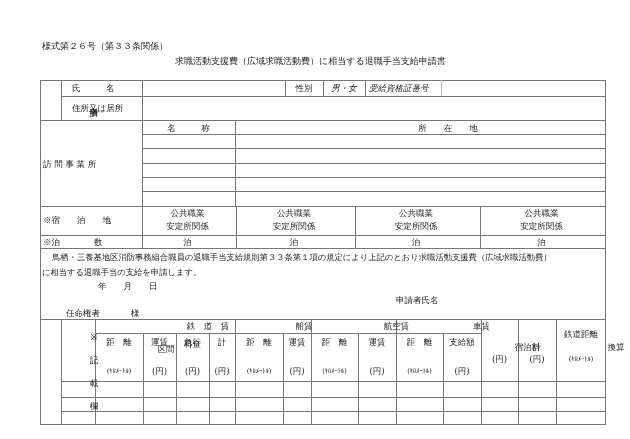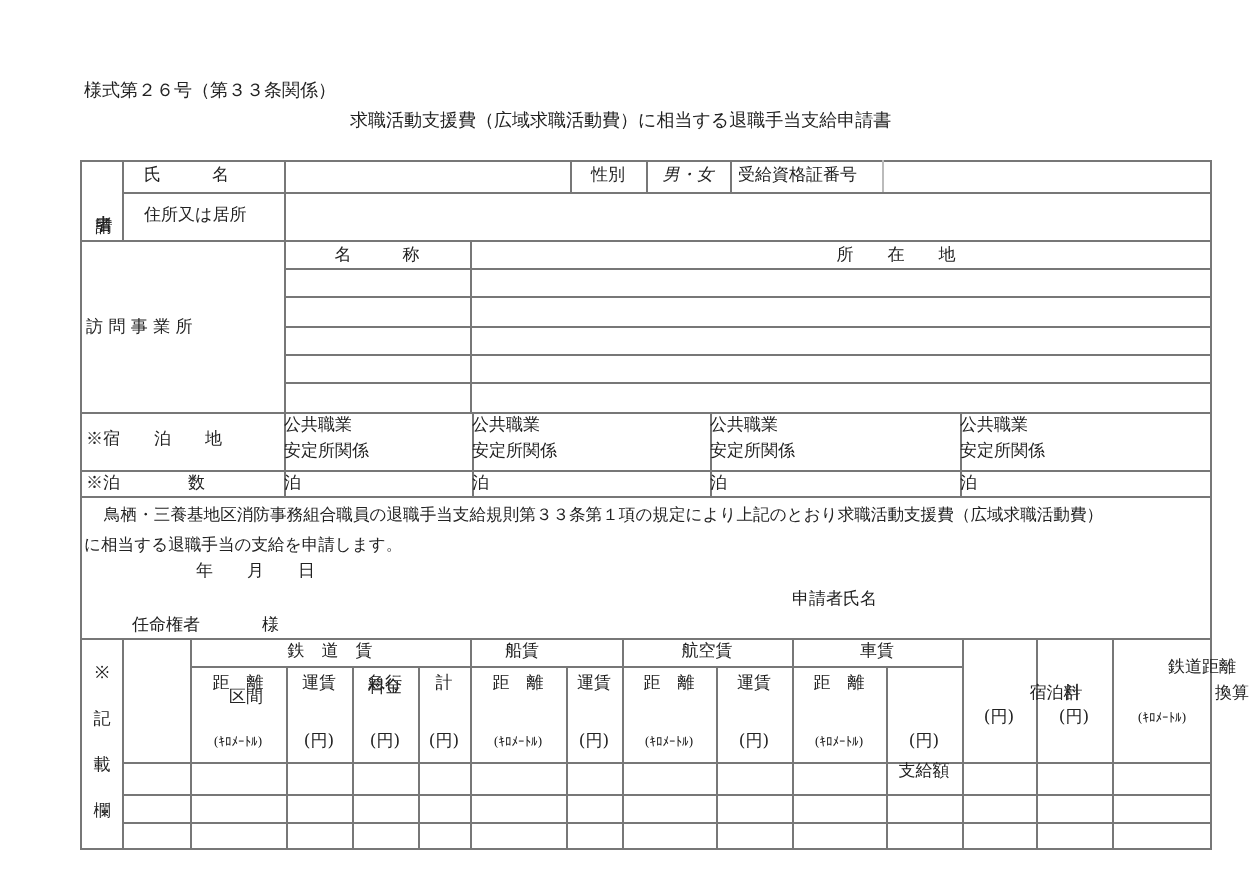--- a/index.html
+++ b/index.html
@@ -3,22 +3,22 @@
 <meta charset="utf-8">
 <style>
   html, body { margin:0; padding:0; background:#fff; }
   body { width:630px; height:439px; position:relative; overflow:hidden;
          font-family:"DejaVu Serif","Liberation Serif",serif; color:#222; font-size:8.5px; }
   .abs { position:absolute; }
   .hl { position:absolute; height:0; border-top:1px solid #777; }
   .vl { position:absolute; width:0; border-left:1px solid #777; }
   .t { position:absolute; white-space:nowrap; line-height:1; }
   .c { text-align:center; }
-  .r { text-align:left; }
-  .cell { position:absolute; display:flex; align-items:center; justify-content:center; text-align:center; line-height:1.35; }
+  .r { text-align:center; }
+  .cell { position:absolute; display:flex; align-items:center; justify-content:center; text-align:center; line-height:1.35;padding-left:43px; }
   .small { font-size:6.5px; }
   .inp { position:absolute; }
 </style>
 </head>
 <body>
 
 <div class="t" style="left:42px;top:42px;font-size:9px;">様式第２６号（第３３条関係）</div>
 <div class="t" style="left:175px;top:57px;font-size:9px;">求職活動支援費（広域求職活動費）に相当する退職手当支給申請書</div>
 
 <div class="abs" style="left:40px;top:80px;width:566px;height:345px;border:1px solid #777;box-sizing:border-box;"></div>
@@ -33,21 +33,21 @@
 <div class="vl" style="left:365px;top:80px;height:16px;"></div>
 <div class="vl" style="left:441px;top:80px;height:16px;border-color:#bbb;"></div>
 
 <div class="cell" style="left:41px;top:82px;width:20px;height:38px;flex-direction:column;line-height:1.05;font-size:8.5px;">
   <span style="writing-mode:vertical-rl;letter-spacing:0px;">申請者</span>
 </div>
 <div class="t" style="left:72px;top:84px;">氏　　　名</div>
 <div class="inp" style="left:143px;top:81px;width:141px;height:14px;"></div>
 <div class="t c" style="left:285px;top:84px;width:38px;">性別</div>
 <div class="t c" style="left:323px;top:84px;width:42px;font-style:italic;">男・女</div>
-<div class="t" style="left:369px;top:84px;">受給資格証番号</div>
+<div class="t" style="left:369px;top:84px;font-style:italic;">受給資格証番号</div>
 <div class="inp" style="left:442px;top:81px;width:163px;height:14px;"></div>
 <div class="t" style="left:72px;top:104px;">住所又は居所</div>
 <div class="inp" style="left:143px;top:97px;width:462px;height:22px;"></div>
 
 <div class="vl" style="left:142px;top:120px;height:128px;"></div>
 <div class="vl" style="left:235px;top:120px;height:86px;"></div>
 <div class="hl" style="left:142px;top:134px;width:464px;"></div>
 <div class="hl" style="left:142px;top:148px;width:464px;"></div>
 <div class="hl" style="left:142px;top:163px;width:464px;"></div>
 <div class="hl" style="left:142px;top:177px;width:464px;"></div>
@@ -150,26 +150,26 @@
 <div class="t c" style="left:283px;top:338px;width:28px;">運賃</div>
 <div class="t c" style="left:283px;top:367px;width:28px;">(円)</div>
 
 <div class="t c" style="left:311px;top:338px;width:47px;">距　離</div>
 <div class="t c small" style="left:311px;top:368px;width:47px;">(ｷﾛﾒｰﾄﾙ)</div>
 <div class="t c" style="left:358px;top:338px;width:38px;">運賃</div>
 <div class="t c" style="left:358px;top:367px;width:38px;">(円)</div>
 
 <div class="t c" style="left:396px;top:338px;width:47px;">距　離</div>
 <div class="t c small" style="left:396px;top:368px;width:47px;">(ｷﾛﾒｰﾄﾙ)</div>
-<div class="t c" style="left:443px;top:338px;width:38px;margin-top:44px;">支給額</div>
+<div class="t c" style="left:443px;top:338px;width:38px;">支給額</div>
 <div class="t c" style="left:443px;top:367px;width:38px;">(円)</div>
 
 <div class="t c" style="left:481px;top:343px;width:37px;padding-left:28px;">宿泊料</div>
 <div class="t c" style="left:481px;top:355px;width:37px;">(円)</div>
 <div class="t c" style="left:518px;top:343px;width:38px;">計</div>
 <div class="t c" style="left:518px;top:355px;width:38px;">(円)</div>
-<div class="t c" style="left:556px;top:330px;width:50px;padding-left:20px;">鉄道距離</div>
+<div class="t c" style="left:556px;top:330px;width:50px;">鉄道距離</div>
 <div class="t c" style="left:556px;top:343px;width:42px;margin-left:39px;">換算</div>
 <div class="t c small" style="left:556px;top:356px;width:50px;">(ｷﾛﾒｰﾄﾙ)</div>
 
 <div class="inp" style="left:62px;top:382px;width:543px;height:14px;"></div>
 <div class="inp" style="left:62px;top:398px;width:543px;height:12px;"></div>
 <div class="inp" style="left:62px;top:412px;width:543px;height:12px;"></div>
 
 </body></html>

